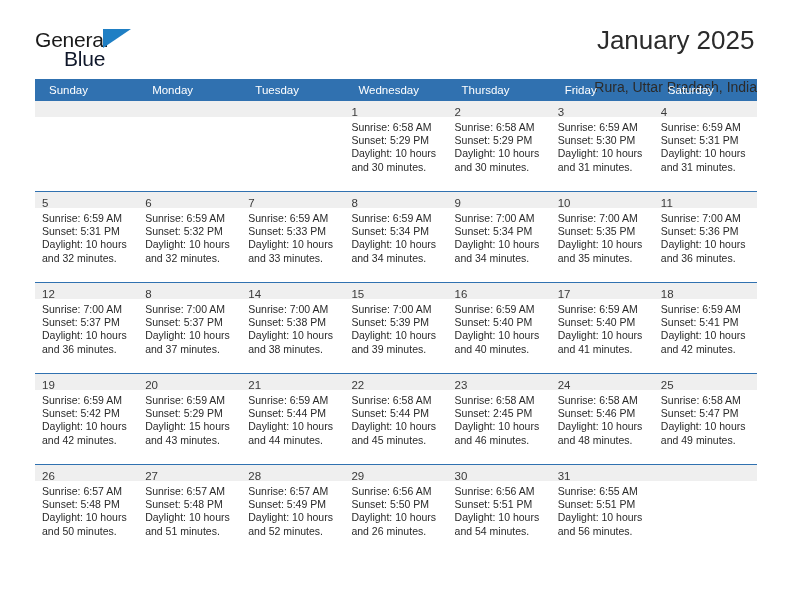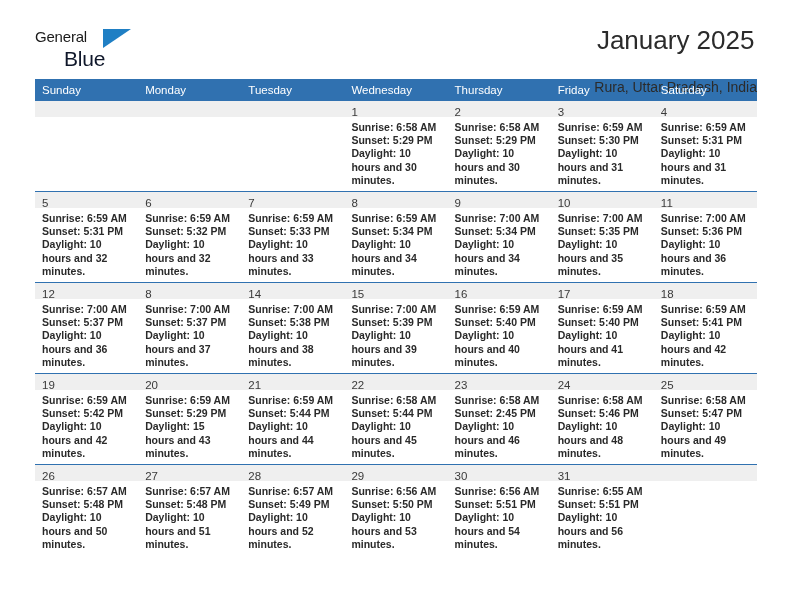--- a/index.html
+++ b/index.html
@@ -35,21 +35,21 @@
     position: relative;
     width: 120px;
     height: 48px;
     line-height: 1;
     user-select: none;
   }
   .logo-general {
     position: absolute;
     left: 0;
     top: 3px;
-    font-size: 15px;
+    font-size: 21px;
     letter-spacing: -0.2px;
     color: #1a1a1a;
   }
   .logo-blue {
     position: absolute;
     left: 29px;
     top: 22px;
     font-size: 21px;
     letter-spacing: -0.2px;
     color: #0f172a;
@@ -86,21 +86,21 @@
     border-collapse: collapse;
     table-layout: fixed;
     margin-top: 7px;
   }
   .calendar th {
     background: #3071B0;
     color: #ffffff;
     font-size: 11.5px;
     font-weight: normal;
     text-align: left;
-    padding: 5px 0 5px 7px;
+    padding: 5px 0 5px 14px;
     height: 18px;
     box-sizing: border-box;
   }
   .calendar td {
     vertical-align: top;
     padding: 0;
     height: 90px;
     border-top: 1px solid #3071B0;
     background: #ffffff;
   }
@@ -118,21 +118,20 @@
     line-height: 16px;
   }
   .cell-empty .daynum {
     color: transparent;
   }
   .info {
     padding: 4px 8px 0 7px;
     font-size: 10.5px;
     line-height: 13.2px;
     color: #2a2a2a;
-    font-weight: bold;
   }
   .info div {
     white-space: nowrap;
   }
   .info .wrapline {
     white-space: normal;
   }
 </style>
 </head>
 <body>
@@ -407,21 +406,21 @@
               <div>Sunrise: 6:57 AM</div>
               <div>Sunset: 5:49 PM</div>
               <div class="wrapline">Daylight: 10 hours and 52 minutes.</div>
             </div>
           </td>
           <td class="day-cell">
             <span class="daynum">29</span>
             <div class="info">
               <div>Sunrise: 6:56 AM</div>
               <div>Sunset: 5:50 PM</div>
-              <div class="wrapline">Daylight: 10 hours and 53 minutes.</div>
+              <div class="wrapline">Daylight: 10 hours and 26 minutes.</div>
             </div>
           </td>
           <td class="day-cell">
             <span class="daynum">30</span>
             <div class="info">
               <div>Sunrise: 6:56 AM</div>
               <div>Sunset: 5:51 PM</div>
               <div class="wrapline">Daylight: 10 hours and 54 minutes.</div>
             </div>
           </td>

